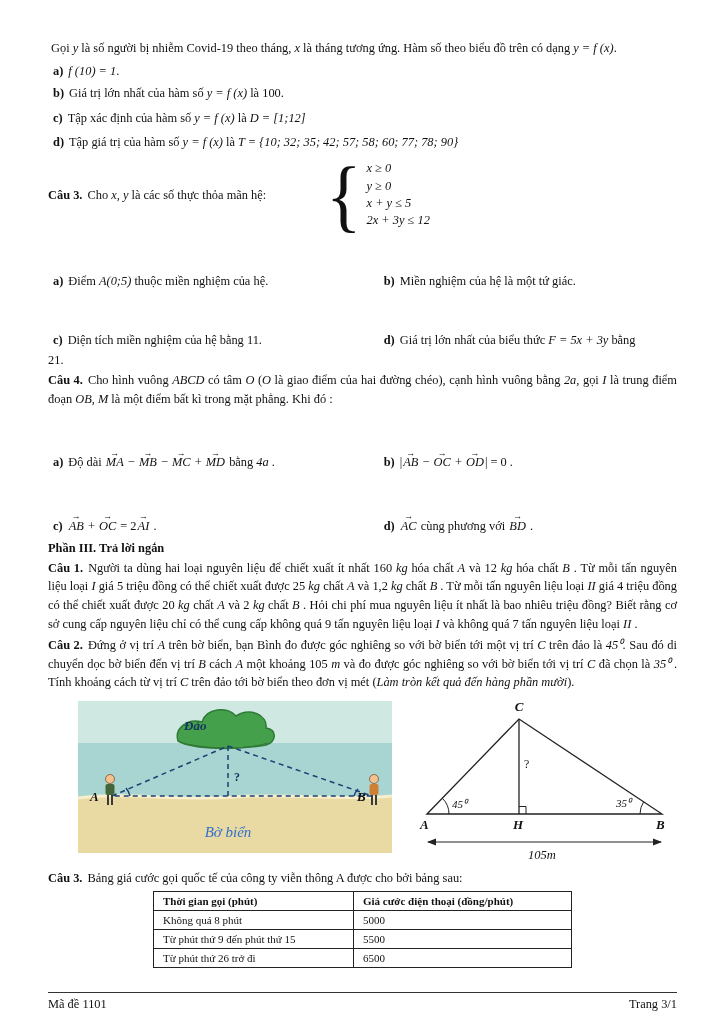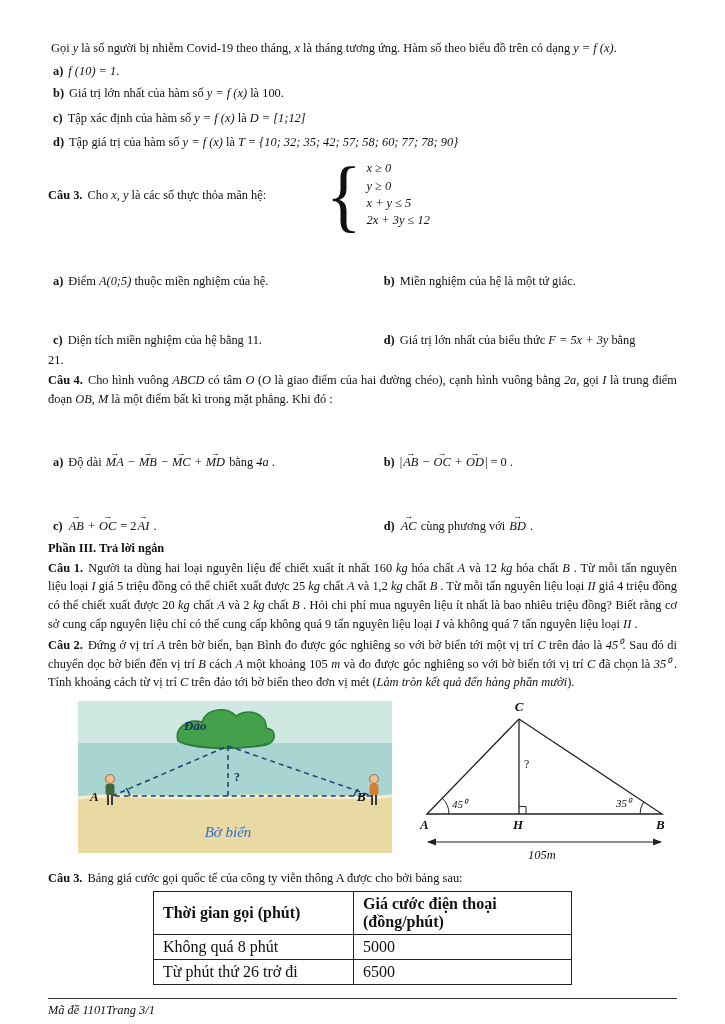--- a/index.html
+++ b/index.html
@@ -35,30 +35,30 @@
   .vec { font-style:italic; position:relative; display:inline-block; margin:0 1px; }
   .vec::after {
     content:"\2192"; position:absolute; left:50%; top:-0.78em;
     transform:translateX(-50%); font-size:0.72em; font-style:normal;
   }
   
   .figures { display:flex; align-items:flex-start; gap:20px; margin:9px 0 3px 30px; }
   svg text { font-family:"Liberation Serif", serif; }
   .vlbl { font-size:13px; font-style:italic; font-weight:bold; fill:#111; }
   
-  table.fee { border-collapse:collapse; margin:3px auto 12px auto; font-size:16px; }
+  table.fee { border-collapse:collapse; margin:3px auto 12px auto; font-size:11px; }
   .fee th, .fee td { border:1px solid #222; padding:3px 9px; text-align:left; }
   .fee th { font-weight:bold; }
   .fee .c1 { width:200px; }
   .fee .c2 { width:218px; }
   
   .footer {
-    position:absolute; left:48px; right:48px; bottom:6px;
+    position:absolute; left:48px; right:48px; bottom:12px;
     border-top:1.5px solid #333; padding-top:4px;
-    display:flex; font-style:italic;
+    display:flex; justify-content:space-between;
   }
 </style>
 </head>
 <body>
 
 <div class="page">
 
   <p class="para covid-intro"><span><span class="t">Gọi </span><span class="m">y</span><span class="t"> là số người bị nhiễm Covid-19 theo tháng, </span><span class="m">x</span><span class="t"> là tháng tương ứng. Hàm số theo biểu đồ trên có dạng </span><span class="m">y = f (x)</span><span class="t">.</span></span></p>
 
   <p class="stmt"><b class="lbl">a)</b><span><span class="m">f (10) = 1</span><span class="t">.</span></span></p>
@@ -171,20 +171,24 @@
     <tbody>
       <tr>
         <th class="c1">Thời gian gọi (phút)</th>
         <th class="c2">Giá cước điện thoại (đồng/phút)</th>
       </tr>
       <tr>
         <td>Không quá 8 phút</td>
         <td>5000</td>
       </tr>
       <tr>
+        <td>Từ phút thứ 9 đến phút thứ 15</td>
+        <td>5500</td>
+      </tr>
+      <tr>
         <td>Từ phút thứ 26 trở đi</td>
         <td>6500</td>
       </tr>
     </tbody>
   </table>
 
 </div>
 
 <div class="footer">
   <span>Mã đề 1101</span>

